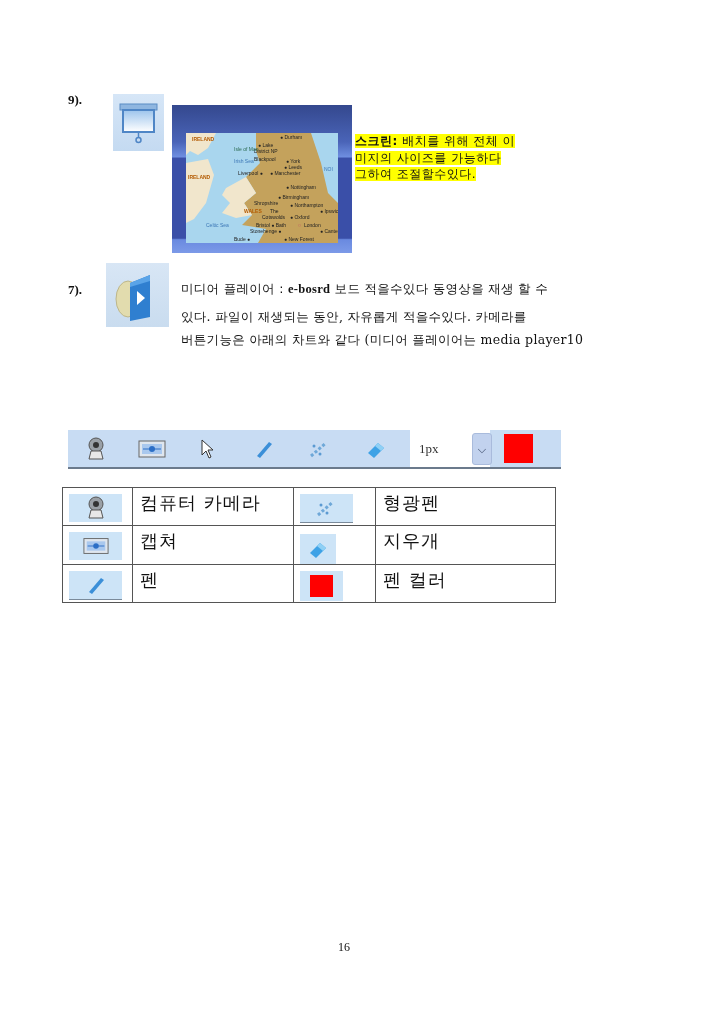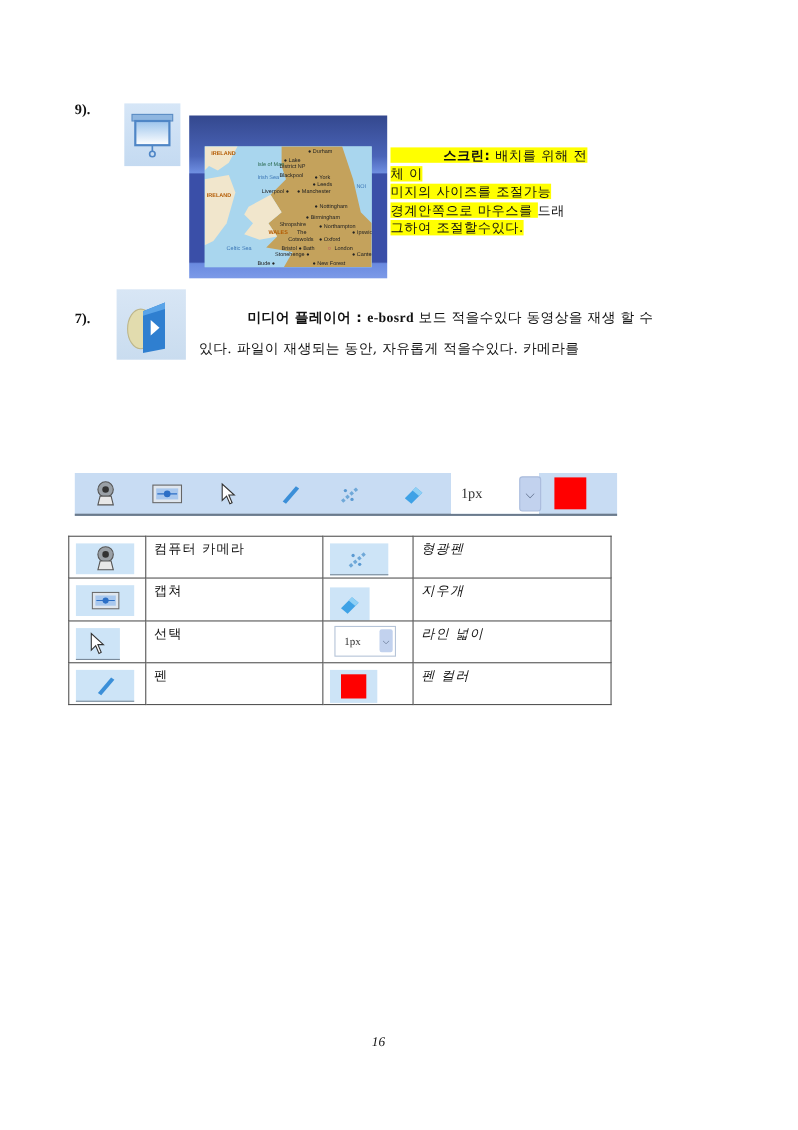--- a/index.html
+++ b/index.html
@@ -9,46 +9,46 @@
   .num-label { font-family:"Liberation Serif", serif; font-weight:bold; font-size:13px; }
 
   
   .screen-icon { left:113px; top:94px; width:51px; width:51px; height:57px;
      background:linear-gradient(#d6e6f7,#c4daf1); }
   .map-frame { left:172px; top:105px; width:180px; height:148px;
      background:linear-gradient(#34488e 0%, #4a64b8 25%, #6e8ee0 35%, #3a4fa8 36%, #3a4fa8 90%, #6a8ae0 91%, #7c9ae8 100%); }
   .map-inner { position:absolute; left:14px; top:28px; width:152px; height:110px; background:#a9d6ee; overflow:hidden; }
   .hl-text { left:355px; top:133px; width:185px; font-size:12px; line-height:16.5px; font-family:"DejaVu Sans", sans-serif; letter-spacing:0.5px; }
   .hl-line { background:#ffff00; display:inline; }
-  .hl-line b { font-weight:bold;padding-left:48px; }
+  .hl-line b { font-weight:bold; }
 
   
   .media-icon { left:106px; top:263px; width:63px; height:64px; background:linear-gradient(#d8e6f5,#c9dcef); }
   .para { left:181px; top:275px; width:420px; font-size:12.5px; line-height:27px; font-family:"DejaVu Serif", serif; letter-spacing:0.3px; }
-  .para .title { font-family:"DejaVu Sans", sans-serif; font-weight:bold;margin-left:44px; }
+  .para .title { font-family:"DejaVu Sans", sans-serif; font-weight:normal; }
   .para .brand { font-weight:bold; font-family:"Liberation Serif", serif;margin-top:40px; }
 
   
   .toolbar { left:68px; top:430px; width:493px; height:37px; background:#c8dcf3; border-bottom:2px solid #6b7a8c; display:flex; align-items:center; }
   .tb-btn { width:56px; height:37px; display:flex; align-items:center; justify-content:center; }
   .tb-select { margin-left:6px; width:80px; height:37px; background:#fff; display:flex; align-items:center; position:relative;}
   .tb-select .val { font-family:"Liberation Serif", serif; font-size:13px; margin-left:9px; color:#333;}
   .tb-select .arrow { position:absolute; right:-2px; top:3px; width:18px; height:30px; background:#c2d2ee; border:1px solid #a9bbdc; border-radius:3px; display:flex; align-items:center; justify-content:center; font-size:11px; color:#4a5a78; }
   .tb-color { margin-left:14px; width:29px; height:29px; background:#ff0000; }
 
   
   table.legend { position:absolute; left:62px; top:487px; border-collapse:collapse; }
   table.legend td { border:1px solid #555; vertical-align:top; padding:0; height:37px; }
   .c-icon { width:69px; }
   .c-lbl { width:160px; }
   .c-icon2 { width:81px; }
-  .c-lbl2 { width:179px;font-style:italic; }
+  .c-lbl2 { width:179px; }
   .cell-icon { margin:6px 0 0 6px; width:53px; height:28px; background:#cde4f7; display:flex; align-items:center; justify-content:center; border-bottom:1px solid #7a8a9a;}
-  .cell-lbl { font-size:12px; padding:3px 0 0 7px; font-family:"DejaVu Serif", serif; letter-spacing:1px; }
-  .page-num { left:338px; top:940px; font-family:"Liberation Serif", serif; font-size:12px;font-style:italic; }
+  .cell-lbl { font-size:18px; padding:3px 0 0 7px; font-family:"DejaVu Serif", serif; letter-spacing:1px; }
+  .page-num { left:338px; top:940px; font-family:"Liberation Serif", serif; font-size:12px; }
 </style>
 </head>
 <body>
 
 <div class="abs num-label" style="left:68px;top:92px;">9).</div>
 
 <div class="abs screen-icon">
   <svg width="51" height="57" viewBox="0 0 51 57">
     <rect x="7" y="10" width="37" height="6" fill="#8fb6e0" stroke="#5b8cc4"></rect>
     <rect x="10" y="16" width="31" height="22" fill="url(#scrg)" stroke="#4f86c6" stroke-width="2"></rect>
@@ -102,39 +102,39 @@
         <text x="64" y="100">Stonehenge ●</text>
         <text x="48" y="108">Bude ●</text>
         <text x="98" y="108">● New Forest</text>
       </g>
     </svg>
   </div>
 </div>
 
 <div class="abs hl-text">
   <div><span class="hl-line"><b>스크린:</b><span> 배치를 위해 전체  이</span></span></div>
-  <div><span class="hl-line">미지의 사이즈를 조절가능</span></div>
-  <div><span class="hl-line">경계안쪽으로 마우스를 </span><span>드래</span></div>
+  <div><span class="hl-line">미지의 사이즈를 가능하다</span></div>
   <div><span class="hl-line">그하여 조절할수있다.</span></div>
 </div>
 
 <div class="abs num-label" style="left:68px;top:282px;">7).</div>
 
 <div class="abs media-icon">
   <svg width="63" height="64" viewBox="0 0 63 64">
     <ellipse cx="22" cy="36" rx="12" ry="18" fill="#e2dcae" stroke="#bdb68a"></ellipse>
     <path d="M24,20 L44,12 L44,54 L24,58 Z" fill="#2f7fd0"></path>
     <path d="M24,20 L44,12 L44,18 L24,24 Z" fill="#5aa4e8"></path>
     <path d="M31,28 L39,35 L31,42 Z" fill="#ffffff"></path>
   </svg>
 </div>
 
 <div class="abs para">
   <div><span class="title">미디어 플레이어 : </span><span class="brand">e-bosrd</span><span> 보드 적을수있다 동영상을 재생 할  수</span></div>
   <div>있다. 파일이 재생되는 동안, 자유롭게  적을수있다.   카메라를</div>
+  <div style="line-height:20px;">버튼기능은 아래의 차트와 같다 (미디어 플레이어는 media player10</div>
 </div>
 
 <div class="abs toolbar">
   <div class="tb-btn">
     <svg width="22" height="24" viewBox="0 0 22 24">
       <circle cx="11" cy="8" r="7" fill="#9aa0a6" stroke="#555"></circle>
       <circle cx="11" cy="8" r="3" fill="#333"></circle>
       <path d="M4,22 L6,14 L16,14 L18,22 Z" fill="#e8e8e8" stroke="#555"></path>
     </svg>
   </div>
@@ -225,41 +225,20 @@
               <path d="M14,5 L20,10 L17,13 L11,8 Z" fill="#8fd0f5"></path>
             </svg>
     </div>
         </td>
     <td class="c-lbl2">
           <div class="cell-lbl">지우개</div>
         </td>
   </tr>
   <tr>
     <td class="c-icon">
-          <div class="cell-icon" style="width:40px;">
-      <svg width="16" height="22" viewBox="0 0 16 22">
-              <path d="M2,2 L2,17 L6,13 L9,20 L11,19 L8,12 L13,12 Z" fill="#fff" stroke="#333"></path>
-            </svg>
-    </div>
-        </td>
-    <td class="c-lbl">
-          <div class="cell-lbl">선택</div>
-        </td>
-    <td class="c-icon2">
-          <div class="cell-icon" style="background:#fff;border:1px solid #b5c4d8;width:54px;height:26px;margin:4px 0 0 10px;position:relative;justify-content:flex-start;">
-      <span style="font-family:'Liberation Serif',serif;font-size:10px;margin-left:8px;color:#333;">1px</span>
-      <span style="position:absolute;right:2px;top:2px;width:12px;height:21px;background:#c2d2ee;border-radius:2px;font-size:8px;color:#4a5a78;display:flex;align-items:center;justify-content:center;">⌵</span>
-    </div>
-        </td>
-    <td class="c-lbl2">
-          <div class="cell-lbl">라인 넓이</div>
-        </td>
-  </tr>
-  <tr>
-    <td class="c-icon">
           <div class="cell-icon">
       <svg width="22" height="22" viewBox="0 0 22 22">
               <path d="M4,18 L16,4 L19,6 L7,20 Z" fill="#3b8fd8"></path>
             </svg>
     </div>
         </td>
     <td class="c-lbl">
           <div class="cell-lbl">펜</div>
         </td>
     <td class="c-icon2">

